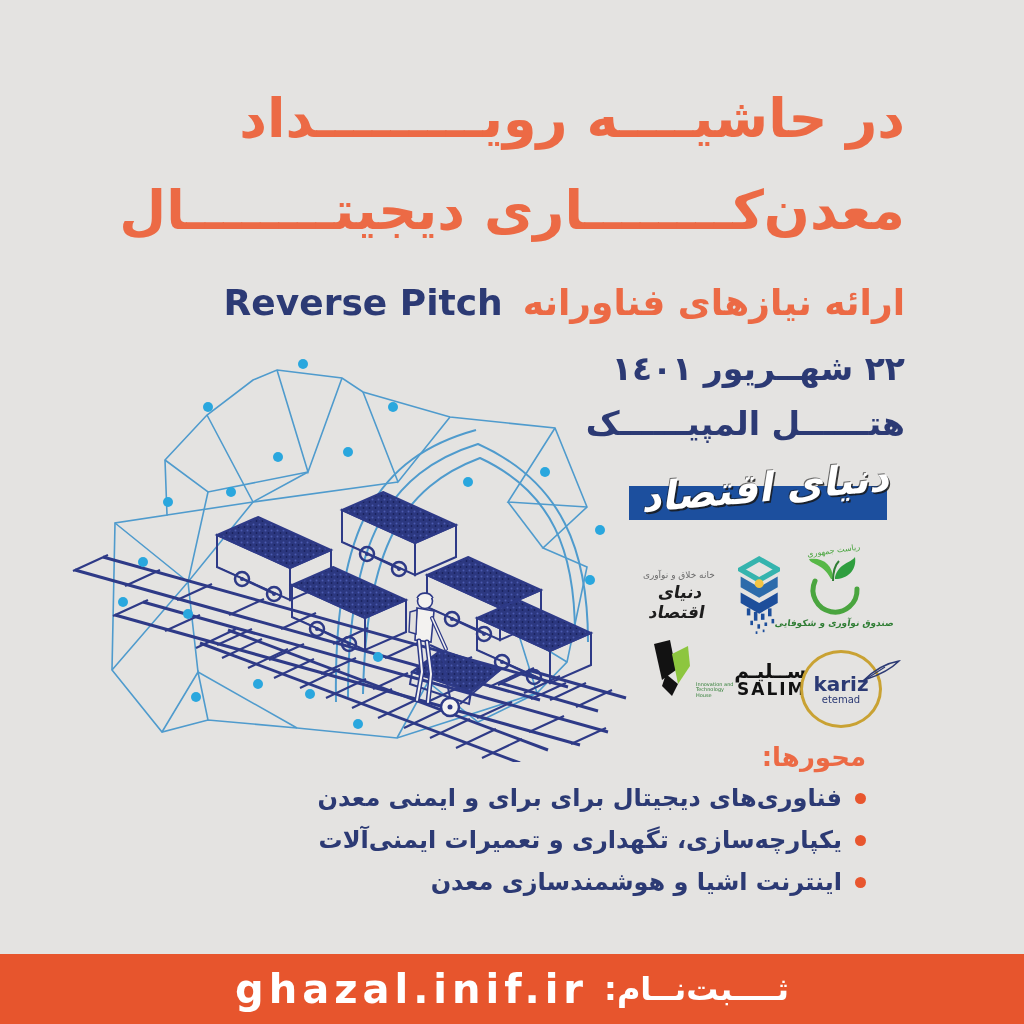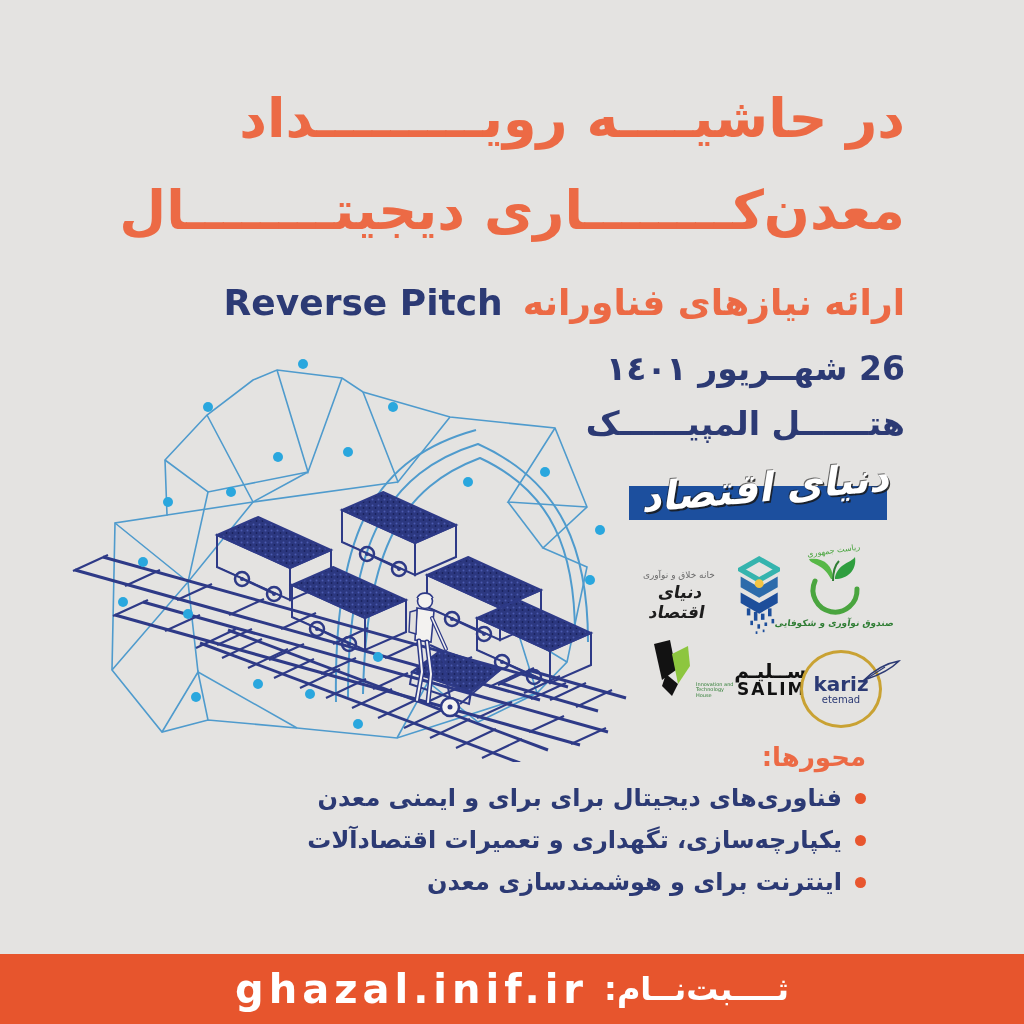--- a/index.html
+++ b/index.html
@@ -69,21 +69,21 @@
 <body>
 
 <div class="poster">
 
   <div class="t-line title1">در حاشیــــه رویـــــــــداد</div>
   <div class="t-line title2">معدن‌کــــــــاری دیجیتــــــــال</div>
   <div class="subtitle">
     <span class="fa">ارائه نیازهای فناورانه</span>
     <span class="en">Reverse Pitch</span>
   </div>
-  <div class="t-line dateline">26 شهــریور ١٤٠١</div>
+  <div class="t-line dateline">٢٢ شهــریور ١٤٠١</div>
   <div class="t-line venueline">هتــــــل المپیــــــک</div>
 
   <div class="donya-bar">
     <span>دنیای اقتصاد</span>
   </div>
 
   <div class="logo creative">
     <div class="txt">
       <span class="l1">خانه خلاق و نوآوری</span>
       <span class="l2">دنیای اقتصاد</span>
@@ -145,25 +145,25 @@
 
   <div class="topics">
     <div class="head">محورها:</div>
     <ul>
       <li>
         <span class="dot"></span>
         <span class="txt">فناوری‌های دیجیتال برای برای و ایمنی معدن</span>
       </li>
       <li>
         <span class="dot"></span>
-        <span class="txt">یکپارچه‌سازی، تگهداری و تعمیرات اقتصاد‌آلات</span>
+        <span class="txt">یکپارچه‌سازی، تگهداری و تعمیرات ایمنی‌آلات</span>
       </li>
       <li>
         <span class="dot"></span>
-        <span class="txt">اینترنت برای و هوشمندسازی معدن</span>
+        <span class="txt">اینترنت اشیا و هوشمندسازی معدن</span>
       </li>
     </ul>
   </div>
 
   <div class="footer">
     <span class="lbl">ثــــبت‌نــام:</span>
     <span class="url">ghazal.inif.ir</span>
   </div>
 
   <svg class="illus" width="580" height="410" viewBox="0 0 580 410">

